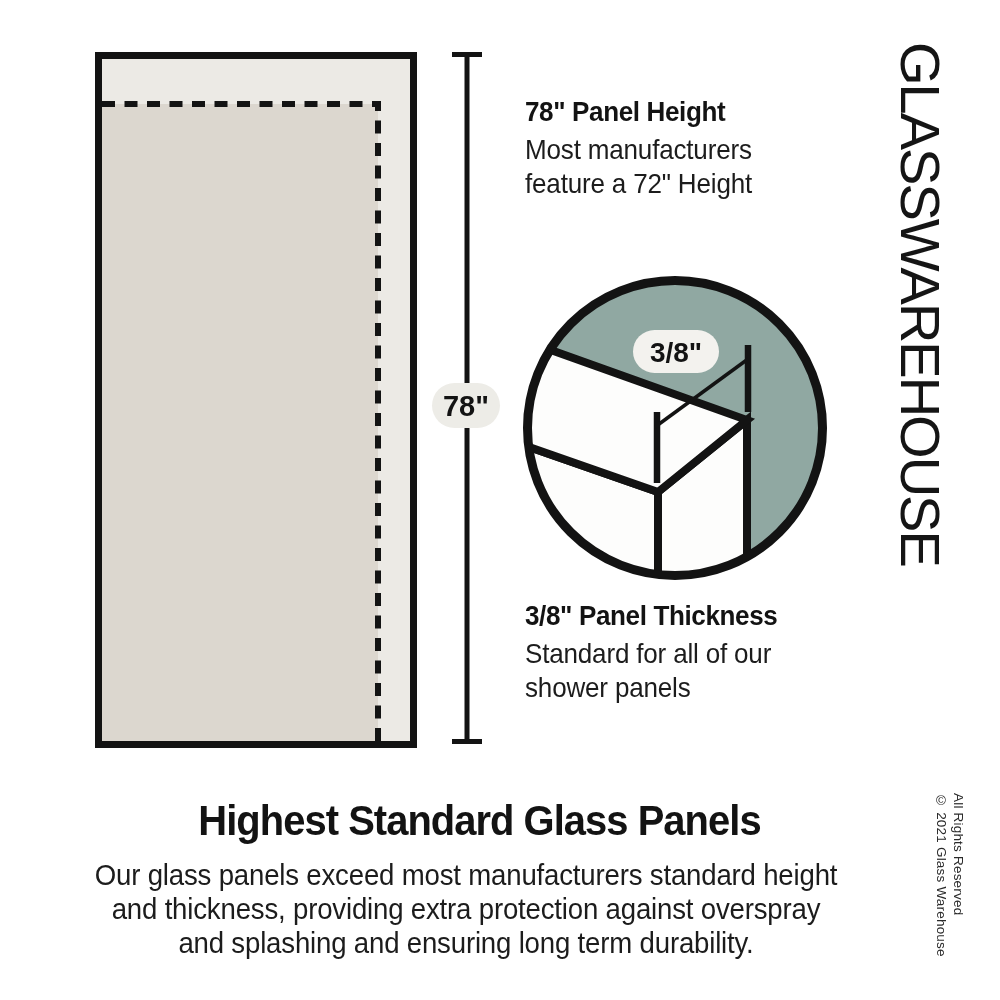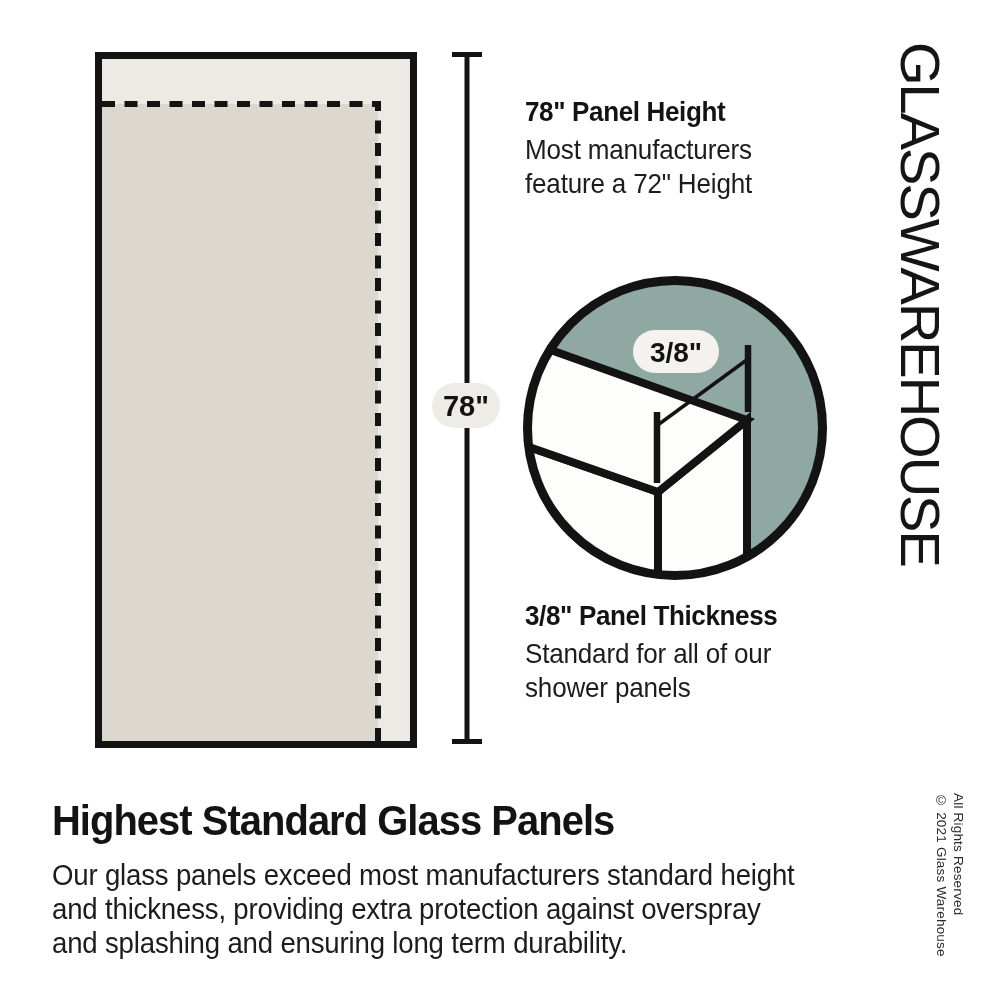--- a/index.html
+++ b/index.html
@@ -14,21 +14,21 @@
   .spec{position:absolute;left:525px;transform:scaleX(0.93);transform-origin:left top;}
   .spec-height{top:97px;}
   .spec-thickness{top:601px;}
   .spec-title{font-size:28px;font-weight:700;letter-spacing:-0.4px;line-height:30px;}
   .spec-lines{margin-top:6px;font-size:28px;line-height:33.5px;letter-spacing:-0.2px;color:#1c1c1c;}
   .brand-vertical{
     position:absolute;left:892px;top:42px;
     writing-mode:vertical-rl;font-size:56px;line-height:1;letter-spacing:-2px;
     color:#151515;white-space:nowrap;
   }
-  .footer{position:absolute;left:52px;top:798px;width:900px;}
+  .footer{position:absolute;left:52px;top:798px;width:900px;text-align:center;}
   .footer-heading{
     font-size:42px;font-weight:700;letter-spacing:-1px;line-height:46px;
     transform:scaleX(0.95);transform-origin:left top;white-space:nowrap;
   }
   .footer-body{
     margin-top:14px;font-size:30px;line-height:34px;letter-spacing:-0.2px;color:#1c1c1c;
     transform:scaleX(0.92);transform-origin:left top;white-space:nowrap;
   }
   .copyright{
     position:absolute;left:932px;top:793px;

